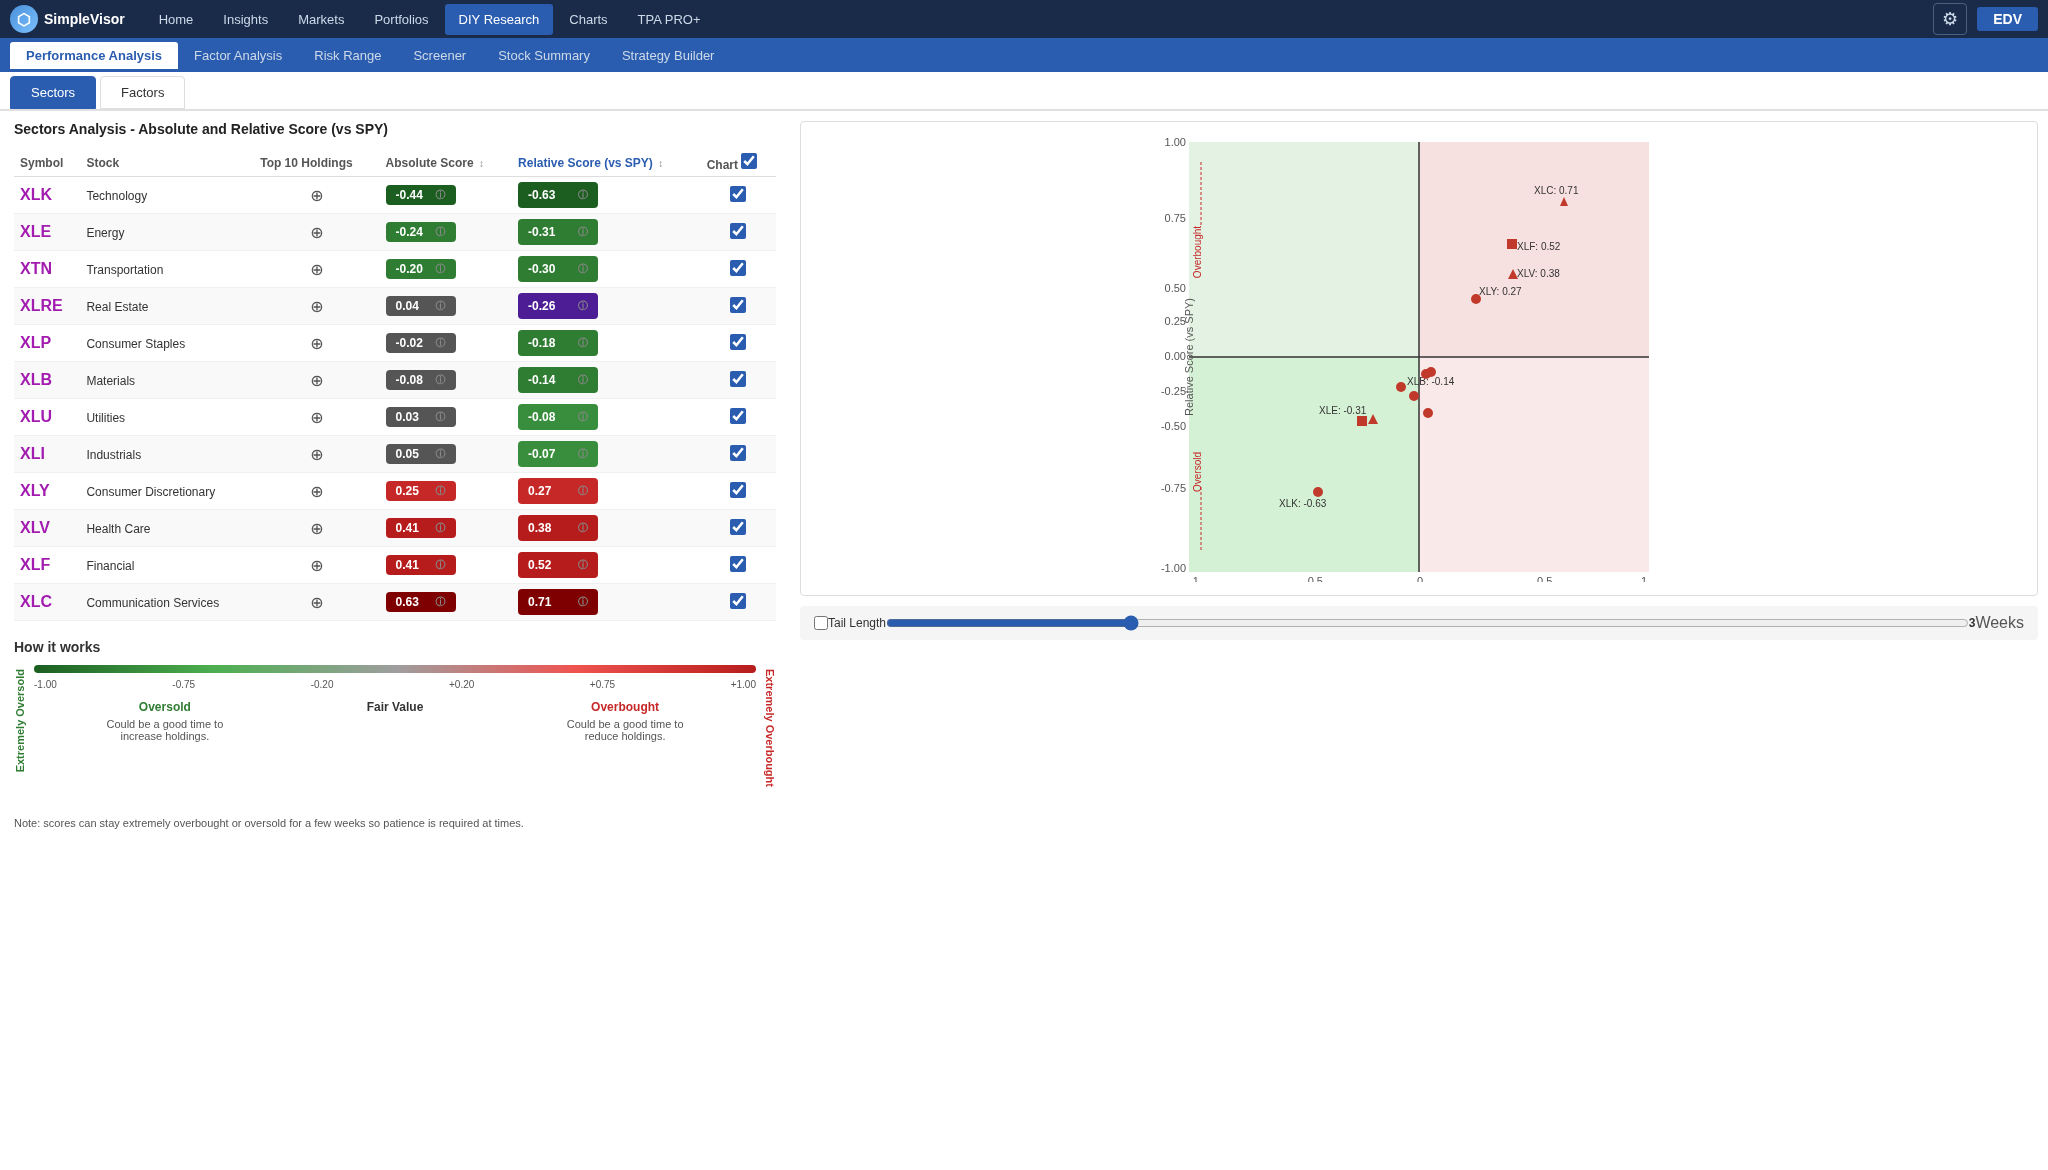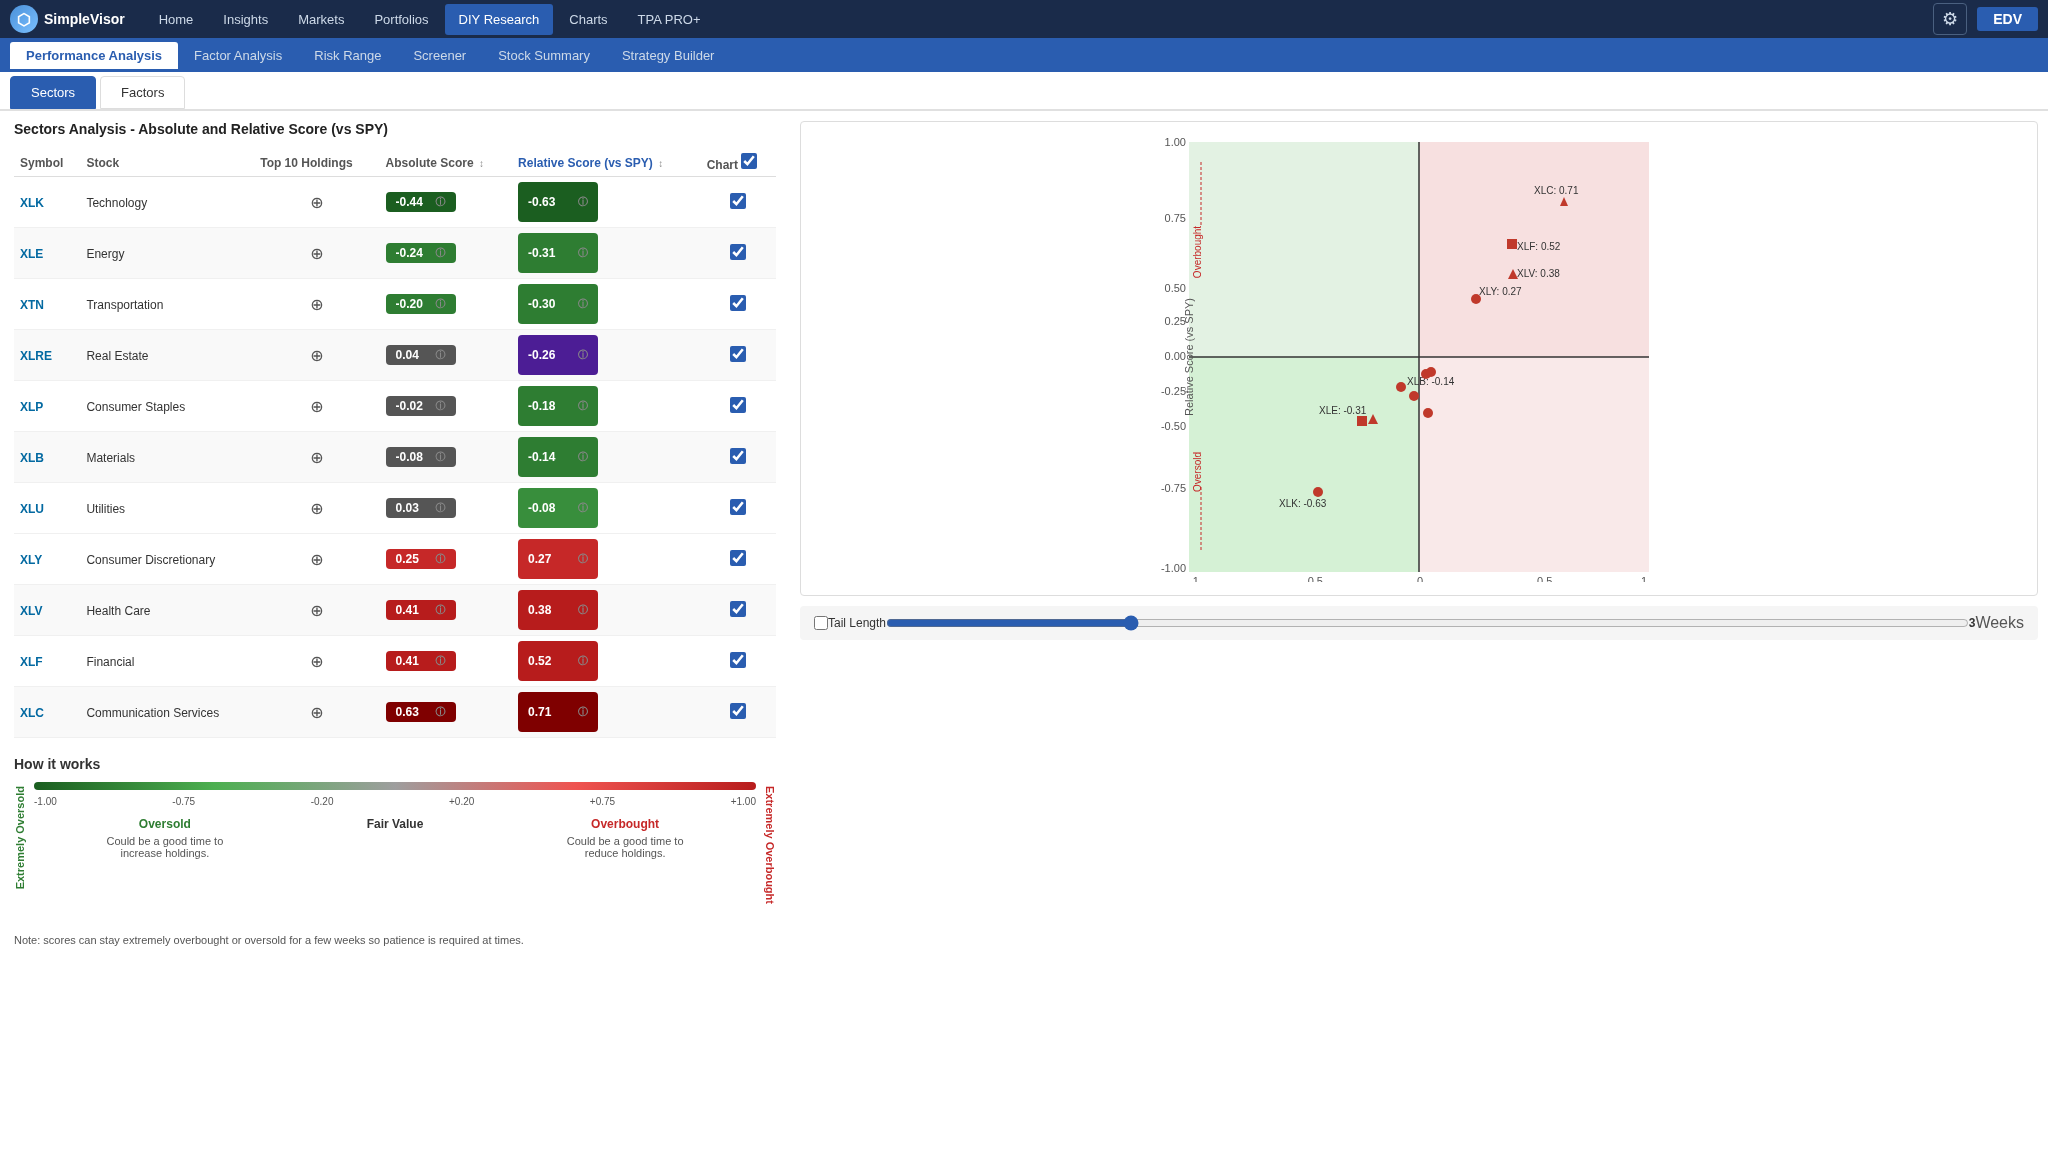--- a/index.html
+++ b/index.html
@@ -70,32 +70,32 @@
 
     .section-title { font-size: 14px; font-weight: bold; margin-bottom: 12px; color: #222; }
 
     
     .sectors-table { width: 100%; border-collapse: collapse; }
     .sectors-table th {
       font-size: 12px; color: #555; font-weight: 600; padding: 4px 6px; text-align: left;
       border-bottom: 1px solid #ddd;
     }
     .sectors-table td { padding: 5px 6px; border-bottom: 1px solid #f0f0f0; vertical-align: middle; }
-    .sectors-table .symbol { color: #0369a1; font-weight: bold; font-size: 12px; cursor: pointer; }
+    .sectors-table .symbol { color: #a21caf; font-weight: bold; font-size: 16px; cursor: pointer; }
     .sectors-table .name { font-size: 12px; color: #333; }
 
     .score-badge {
       display: inline-flex; align-items: center; gap: 4px;
       padding: 3px 10px; border-radius: 4px; color: #fff; font-weight: bold; font-size: 12px;
       min-width: 70px; justify-content: space-between;
     }
 
     .rel-badge {
       display: inline-flex; align-items: center; gap: 4px;
-      padding: 13px 10px; border-radius: 4px; color: #fff; font-weight: bold; font-size: 12px;
+      padding: 6px 10px; border-radius: 4px; color: #fff; font-weight: bold; font-size: 12px;
       min-width: 80px; justify-content: space-between;
     }
 
     .holdings-icon { font-size: 16px; color: #555; cursor: pointer; }
     .checkbox { width: 16px; height: 16px; accent-color: #2a5db0; }
 
     
     .chart-container {
       background: #fff;
       border: 1px solid #ddd;
@@ -309,20 +309,38 @@
       <td><span class="name">Utilities</span></td>
       <td style="text-align:center;"><span class="holdings-icon">⊕</span></td>
       <td>
         <span class="score-badge" style="background:#555555;">
           0.03 <span class="info-dot">ⓘ</span>
         </span>
       </td>
       <td>
         <span class="rel-badge" style="background:#388e3c;">
           -0.08 <span class="info-dot">ⓘ</span>
+        </span>
+      </td>
+      <td style="text-align:center;">
+        <input type="checkbox" checked="" class="checkbox" style="">
+      </td>
+    </tr>
+          <tr style="background: rgb(249, 249, 249);">
+      <td><span class="symbol">XLI</span></td>
+      <td><span class="name">Industrials</span></td>
+      <td style="text-align:center;"><span class="holdings-icon">⊕</span></td>
+      <td>
+        <span class="score-badge" style="background:#555555;">
+          0.05 <span class="info-dot">ⓘ</span>
+        </span>
+      </td>
+      <td>
+        <span class="rel-badge" style="background:#388e3c;">
+          -0.07 <span class="info-dot">ⓘ</span>
         </span>
       </td>
       <td style="text-align:center;">
         <input type="checkbox" checked="" class="checkbox" style="">
       </td>
     </tr>
           <tr style="background: rgb(255, 255, 255);">
       <td><span class="symbol">XLY</span></td>
       <td><span class="name">Consumer Discretionary</span></td>
       <td style="text-align:center;"><span class="holdings-icon">⊕</span></td>

